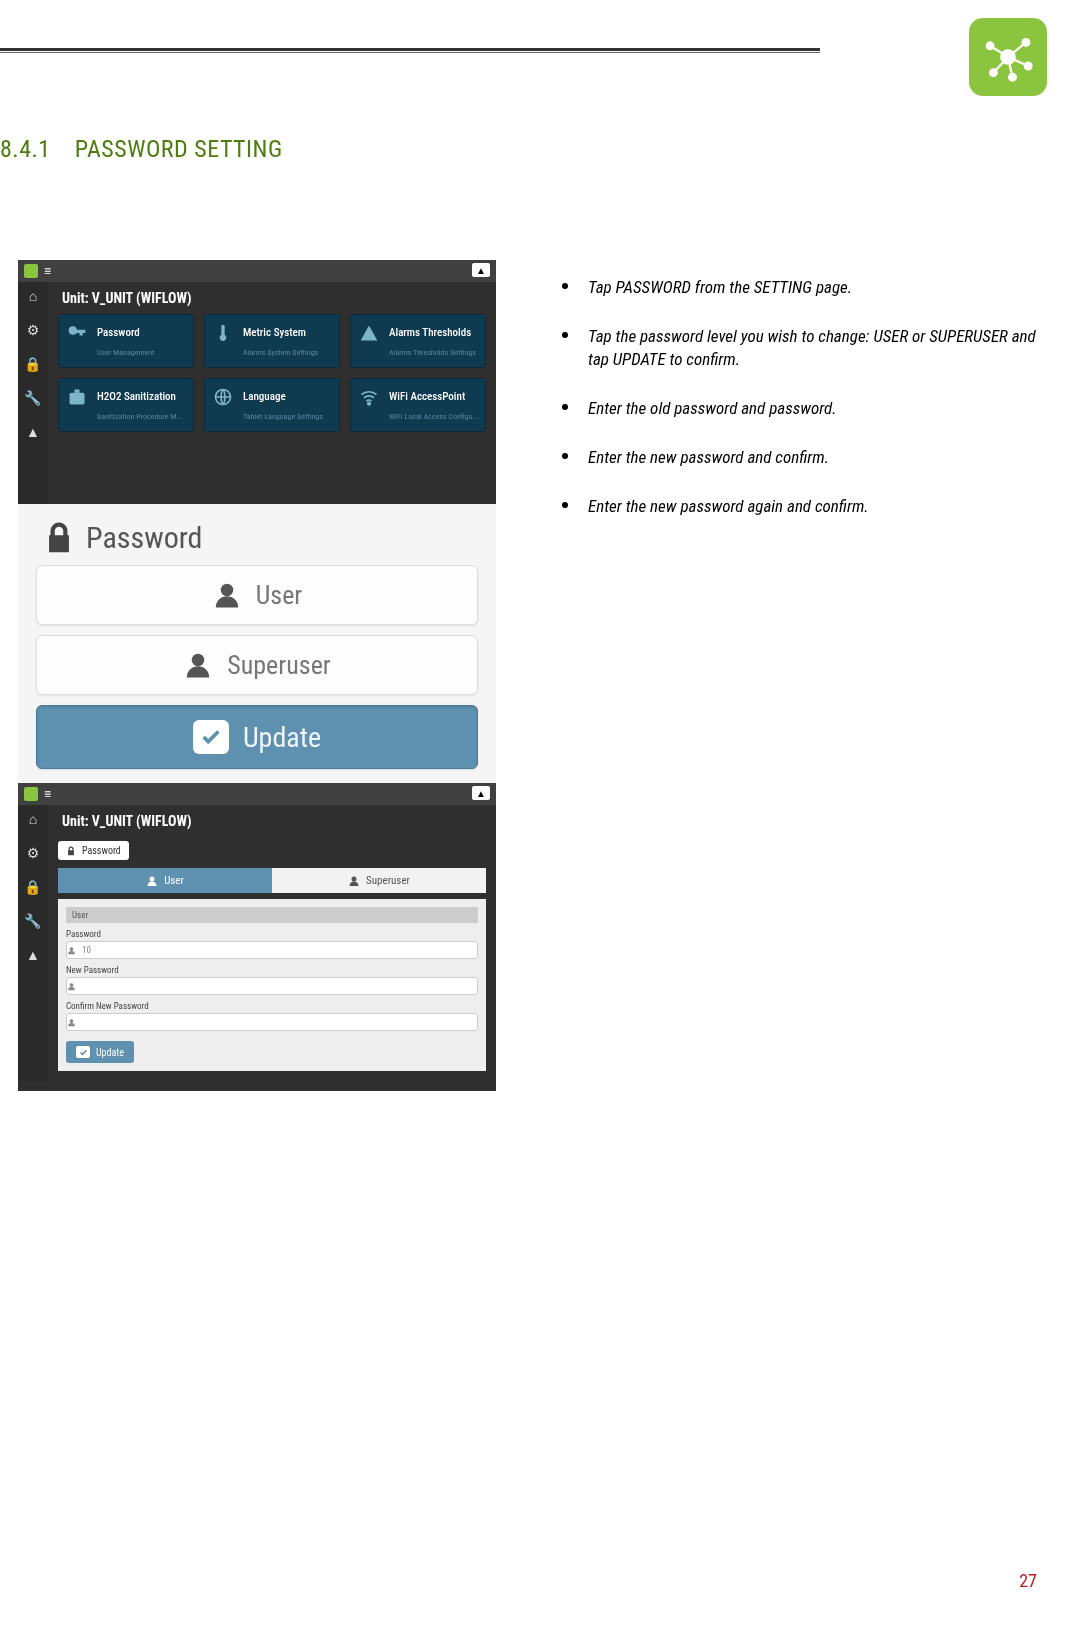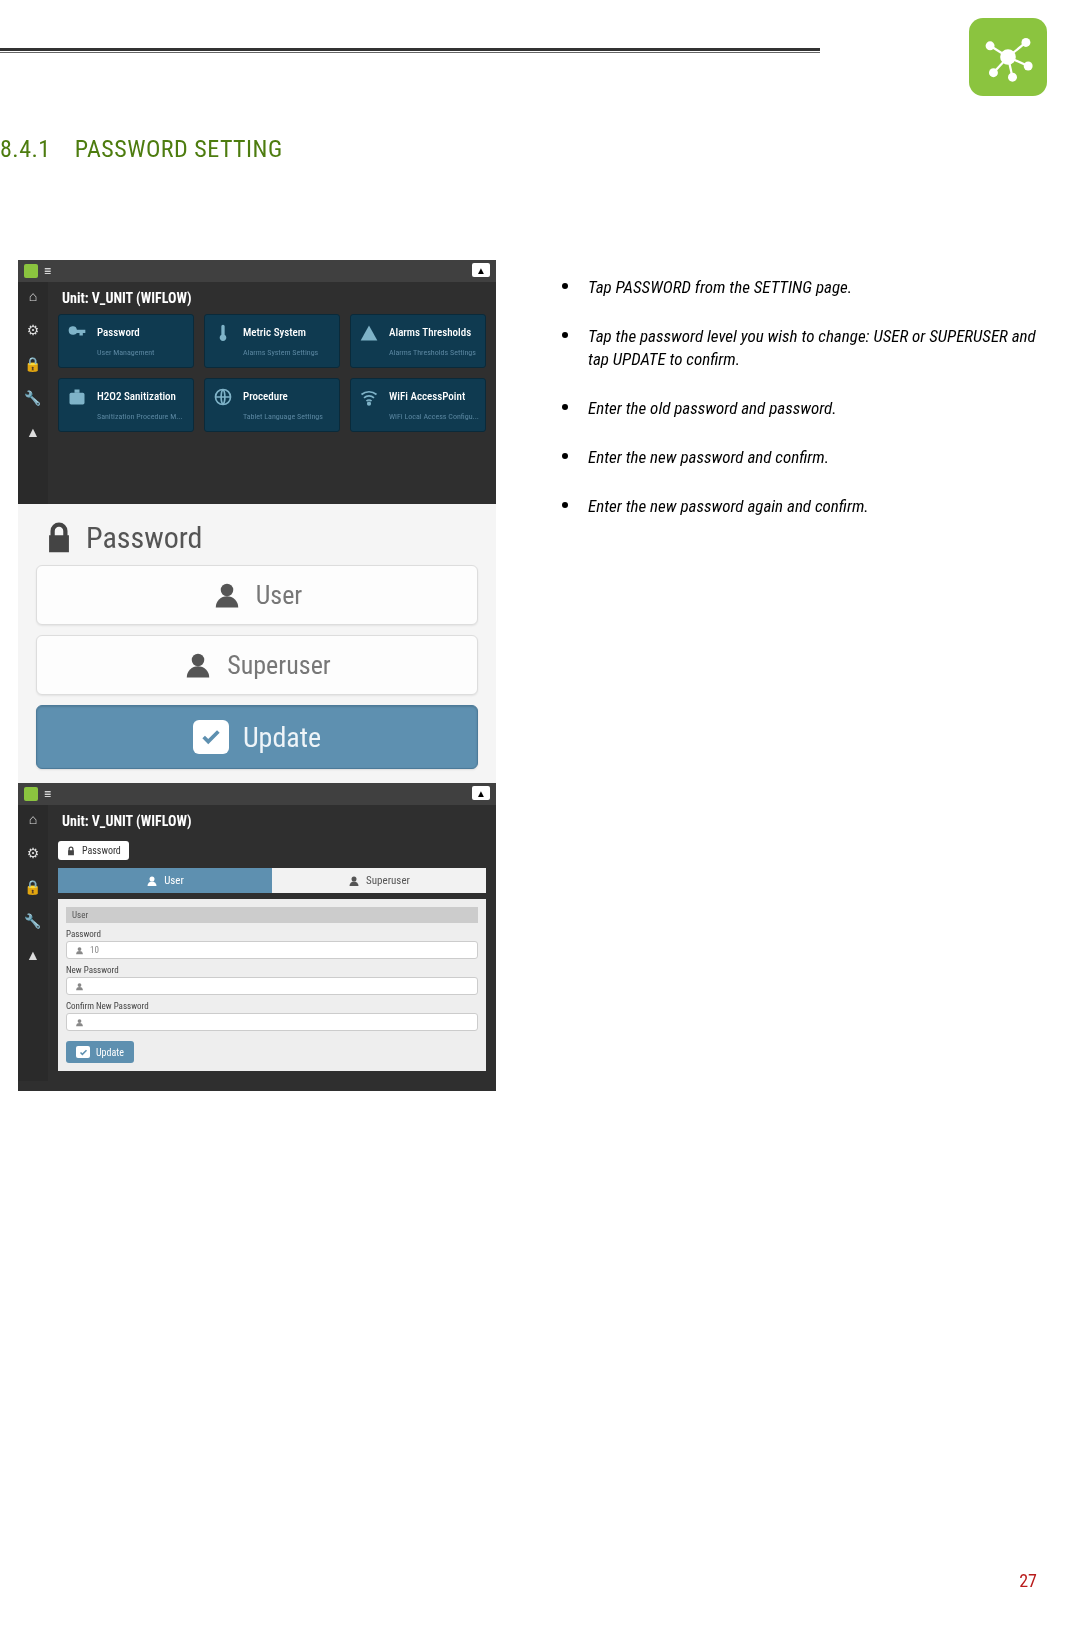--- a/index.html
+++ b/index.html
@@ -65,21 +65,21 @@
   .pw-crumb { background:#fff; border-radius:3px; padding:4px 8px; font-size:10px; color:#333; display:inline-flex; align-items:center; gap:6px; margin:4px 0 8px 0; }
   .pw-crumb svg { width:10px; height:10px; }
   .tabrow { display:flex; margin-bottom:6px; }
   .tabrow .tab { flex:1; text-align:center; padding:6px 0; font-size:11px; display:flex; align-items:center; justify-content:center; gap:6px; }
   .tabrow .tab.active { background:#5e90b0; color:#fff; }
   .tabrow .tab.inactive { background:#f2f2f2; color:#555; }
   .tabrow svg { width:12px; height:12px; }
   .formarea { background:#eee; padding:8px; }
   .sec-label { background:#ccc; color:#555; font-size:9px; padding:3px 6px; }
   .fld-label { font-size:9px; color:#444; margin-top:6px; }
-  .fld-input { background:#fff; border:1px solid #ccc; border-radius:3px; height:18px; margin-top:2px; display:flex; align-items:center; padding:0 8px; gap:6px; }
+  .fld-input { background:#fff; border:1px solid #ccc; border-radius:3px; height:18px; margin-top:2px; display:flex; align-items:center; padding:0 0; gap:6px; }
   .fld-input svg { width:9px; height:9px; }
   .fld-input .val { font-size:9px; color:#888; }
   .update-btn-sm { background:#5e90b0; color:#fff; border-radius:3px; padding:5px 10px; display:inline-flex; align-items:center; gap:6px; font-size:10px; margin-top:10px; }
   .update-btn-sm .chk-sm { width:14px; height:12px; background:#fff; border-radius:2px; display:flex; align-items:center; justify-content:center; }
   .update-btn-sm .chk-sm svg { width:9px; height:9px; }
 </style>
 </head>
 <body>
 
 <div class="top-rule"></div>
@@ -162,21 +162,21 @@
                 </span>
               <span class="ttext"><span class="ttitle">H2O2 Sanitization</span><br><span class="tsub">Sanitization Procedure M...</span></span>
             </div>
             <div class="tile">
               <span class="ticon">
                   <svg viewBox="0 0 24 24" fill="none" stroke="currentColor" stroke-width="2">
                     <circle cx="12" cy="12" r="9"></circle>
                     <path d="M3 12h18M12 3c3 3 3 15 0 18M12 3c-3 3-3 15 0 18"></path>
                   </svg>
                 </span>
-              <span class="ttext"><span class="ttitle">Procedure</span><br><span class="tsub">Tablet Language Settings</span></span>
+              <span class="ttext"><span class="ttitle">Language</span><br><span class="tsub">Tablet Language Settings</span></span>
             </div>
             <div class="tile">
               <span class="ticon">
                   <svg viewBox="0 0 24 24" fill="none" stroke="currentColor" stroke-width="2">
                     <path d="M3 9a14 14 0 0 1 18 0M6 13a9 9 0 0 1 12 0M9 17a4 4 0 0 1 6 0"></path>
                     <circle cx="12" cy="20" r="1.5" fill="currentColor"></circle>
                   </svg>
                 </span>
               <span class="ttext"><span class="ttitle">WiFi AccessPoint</span><br><span class="tsub">WiFi Local Access Configu...</span></span>
             </div>

